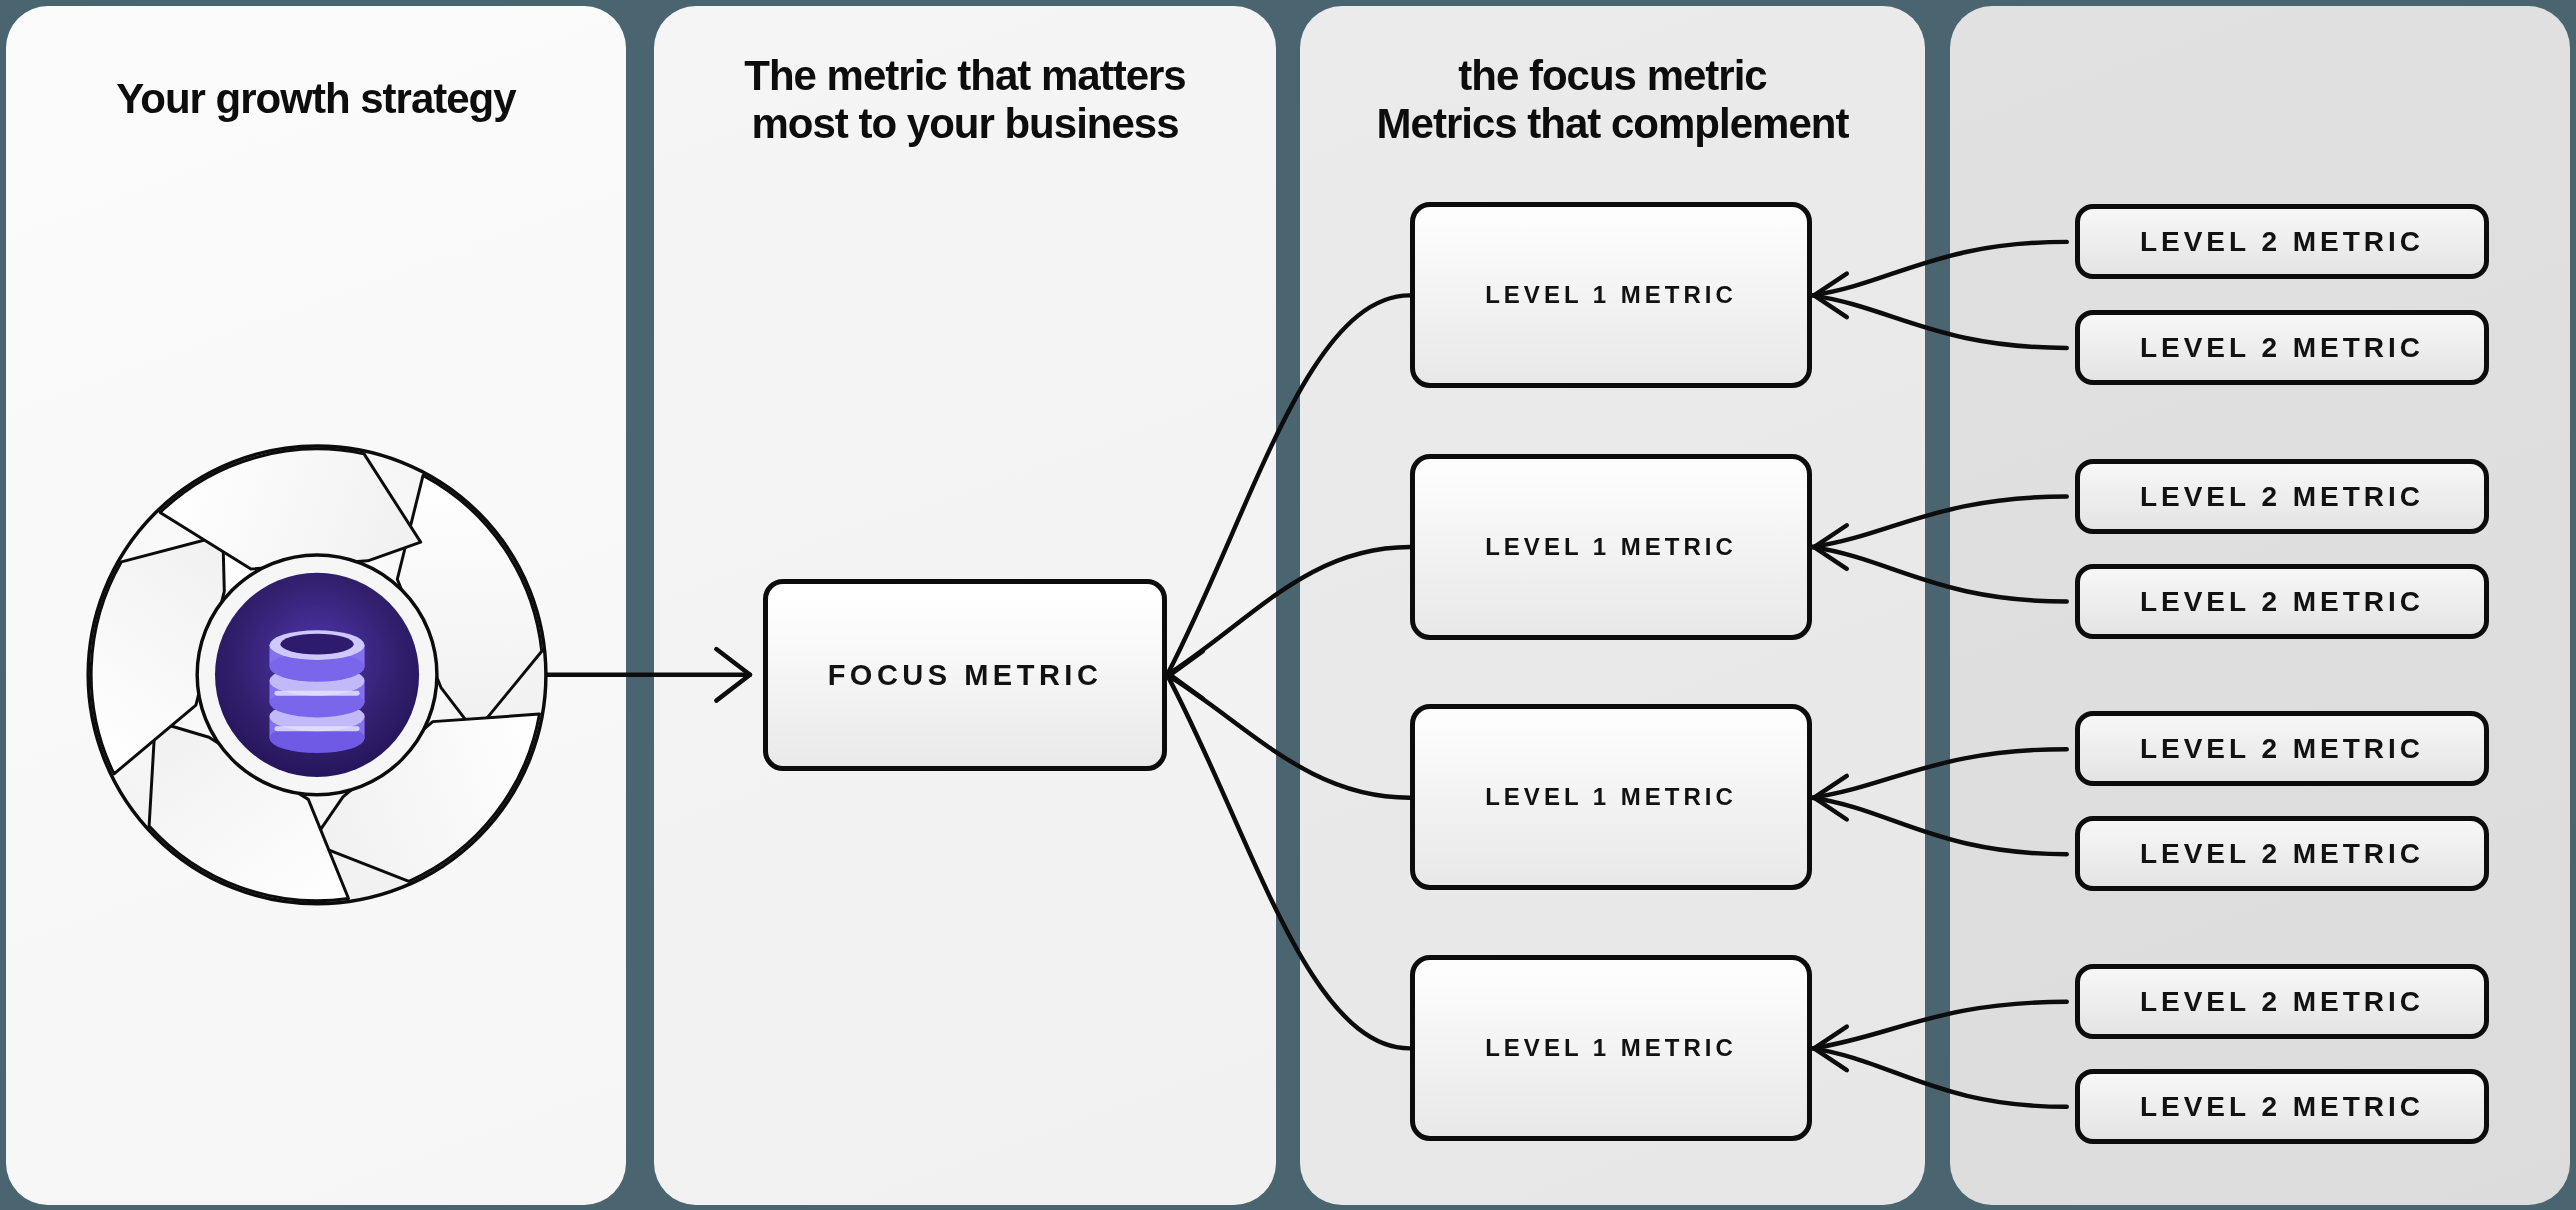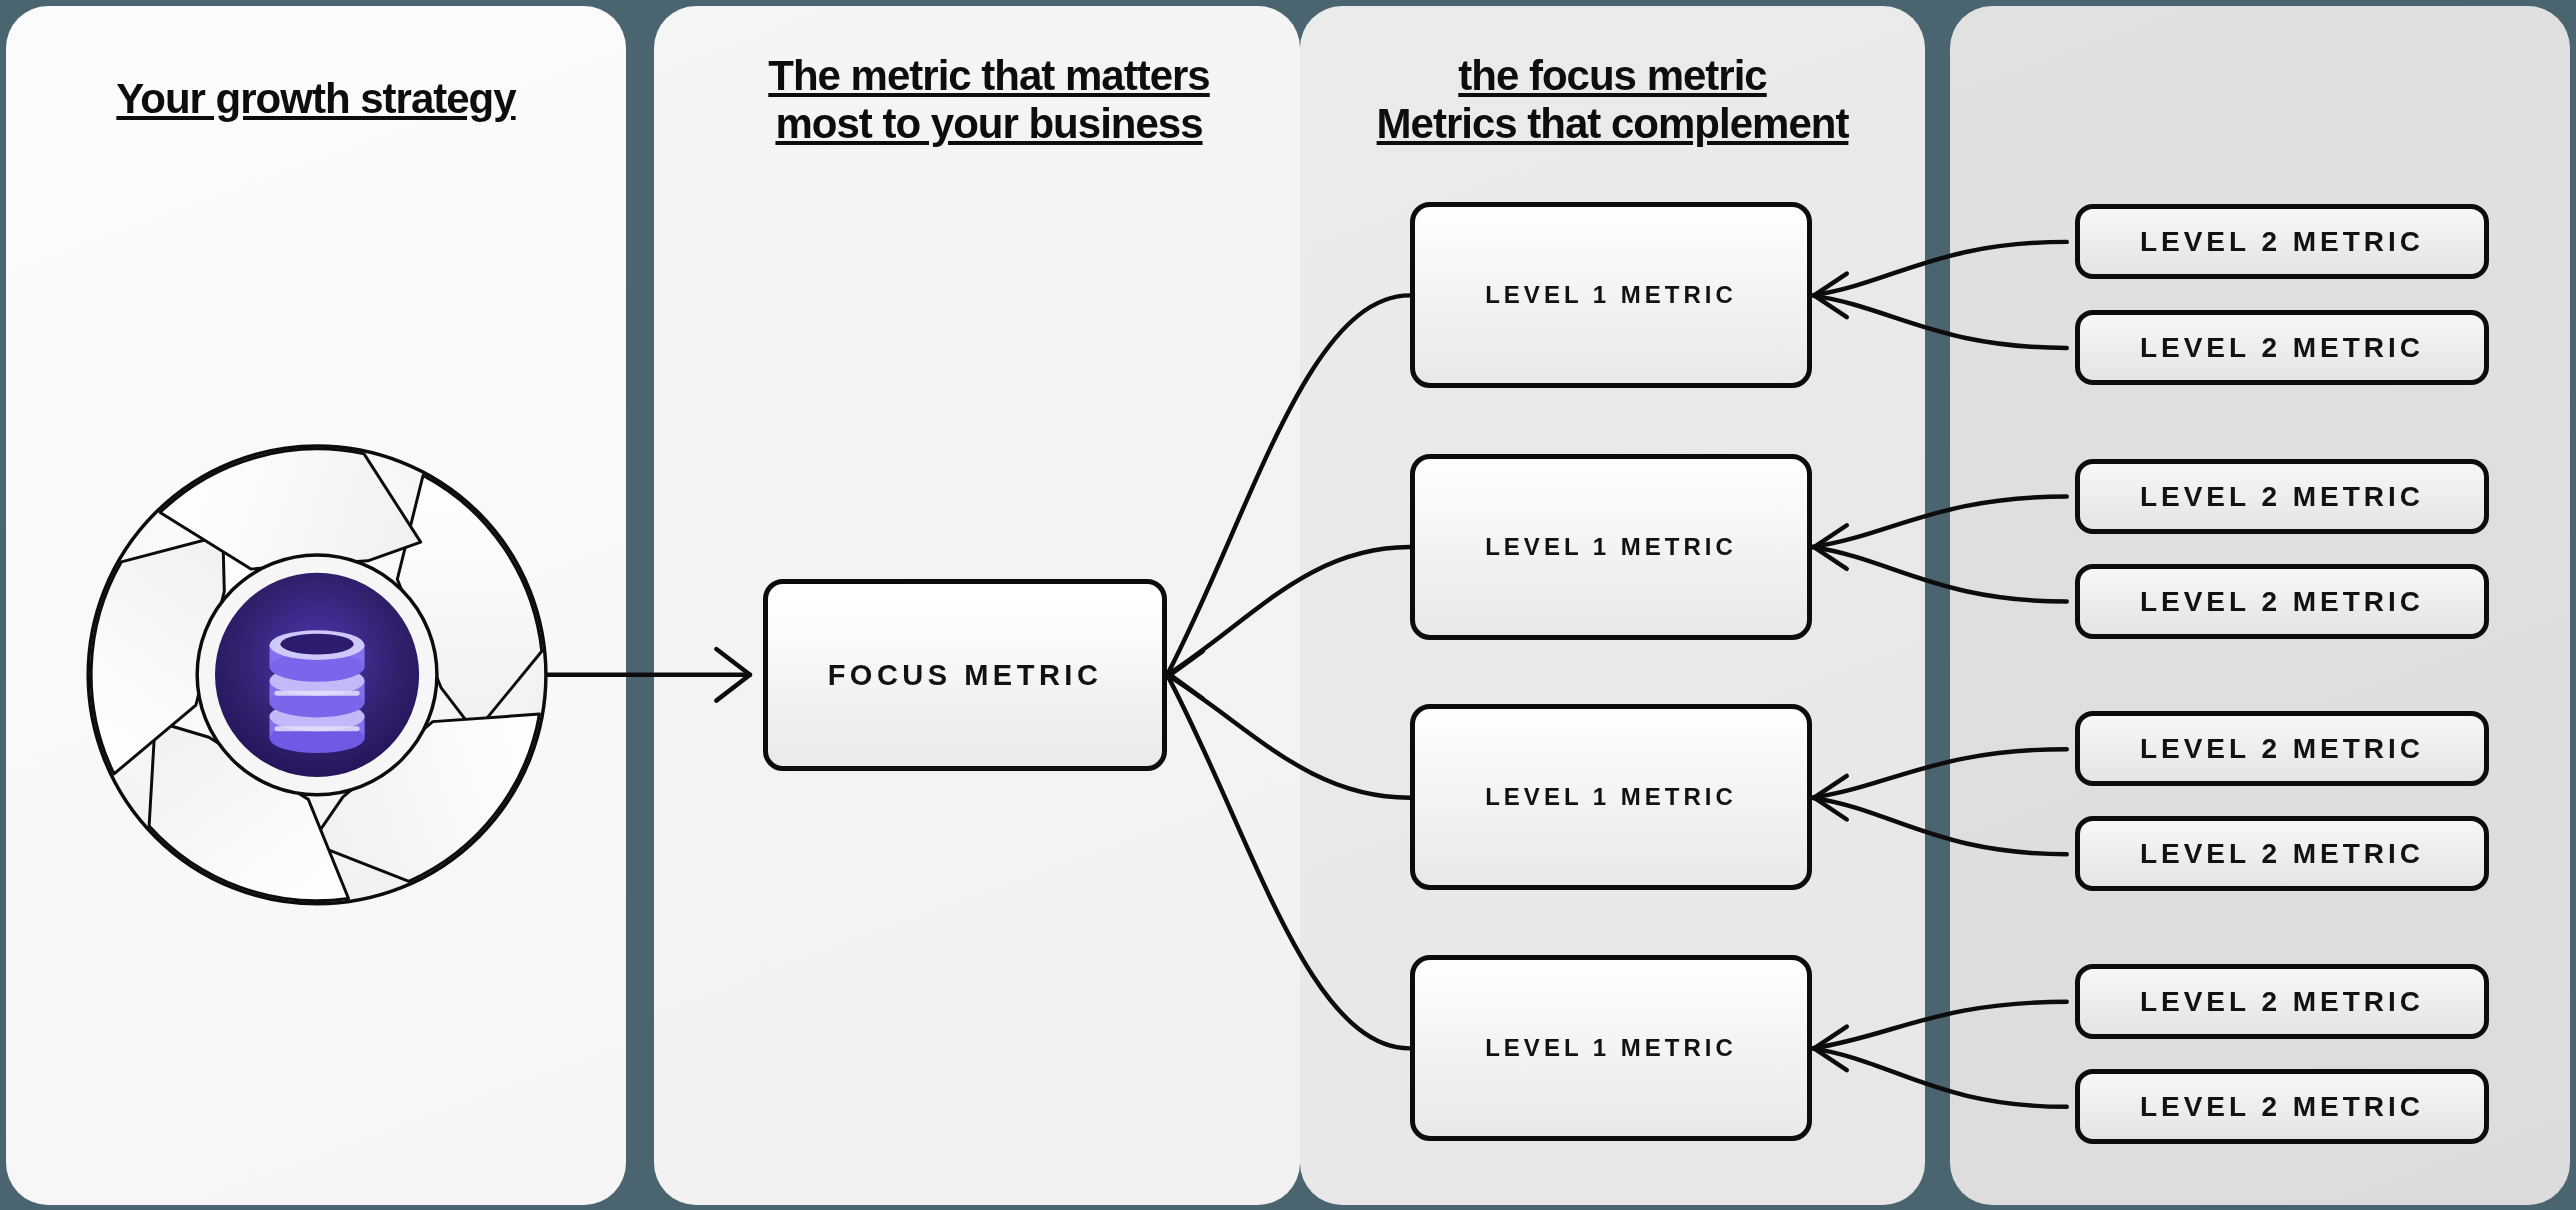--- a/index.html
+++ b/index.html
@@ -5,26 +5,26 @@
   html,body{margin:0;padding:0;background:#4b6570;}
   .stage{
     position:relative;width:2576px;height:1211px;overflow:hidden;
     background:#4b6570;
     font-family:"Liberation Sans","DejaVu Sans",sans-serif;
   }
   .panel{
     position:absolute;top:6px;height:1199px;border-radius:42px;
   }
   .panel-1{left:6px;width:620px;background:linear-gradient(160deg,#fbfbfb,#f6f6f6);}
-  .panel-2{left:654px;width:622px;background:linear-gradient(160deg,#f5f5f5,#f1f1f1);padding-left:24px;}
+  .panel-2{left:654px;width:622px;background:linear-gradient(160deg,#f5f5f5,#f1f1f1);}
   .panel-3{left:1300px;width:625px;background:linear-gradient(160deg,#ebebeb,#e7e7e7);}
   .panel-4{left:1950px;width:620px;background:linear-gradient(160deg,#e1e1e1,#dcdcdc);}
   .heading{
     text-align:center;color:#0d0d0d;font-weight:700;
-    font-size:42px;line-height:48px;letter-spacing:-1px;text-decoration:underline;
+    font-size:42px;line-height:48px;letter-spacing:-1px;
   }
   .panel-1 .heading{padding-top:69px;}
   .panel-2 .heading,.panel-3 .heading,.panel-4 .heading{padding-top:46px;}
 
   svg.overlay{position:absolute;left:0;top:0;pointer-events:none;}
 
   .node{
     position:absolute;box-sizing:border-box;
     border:5px solid #0c0c0c;border-radius:20px;
     display:flex;align-items:center;justify-content:center;

